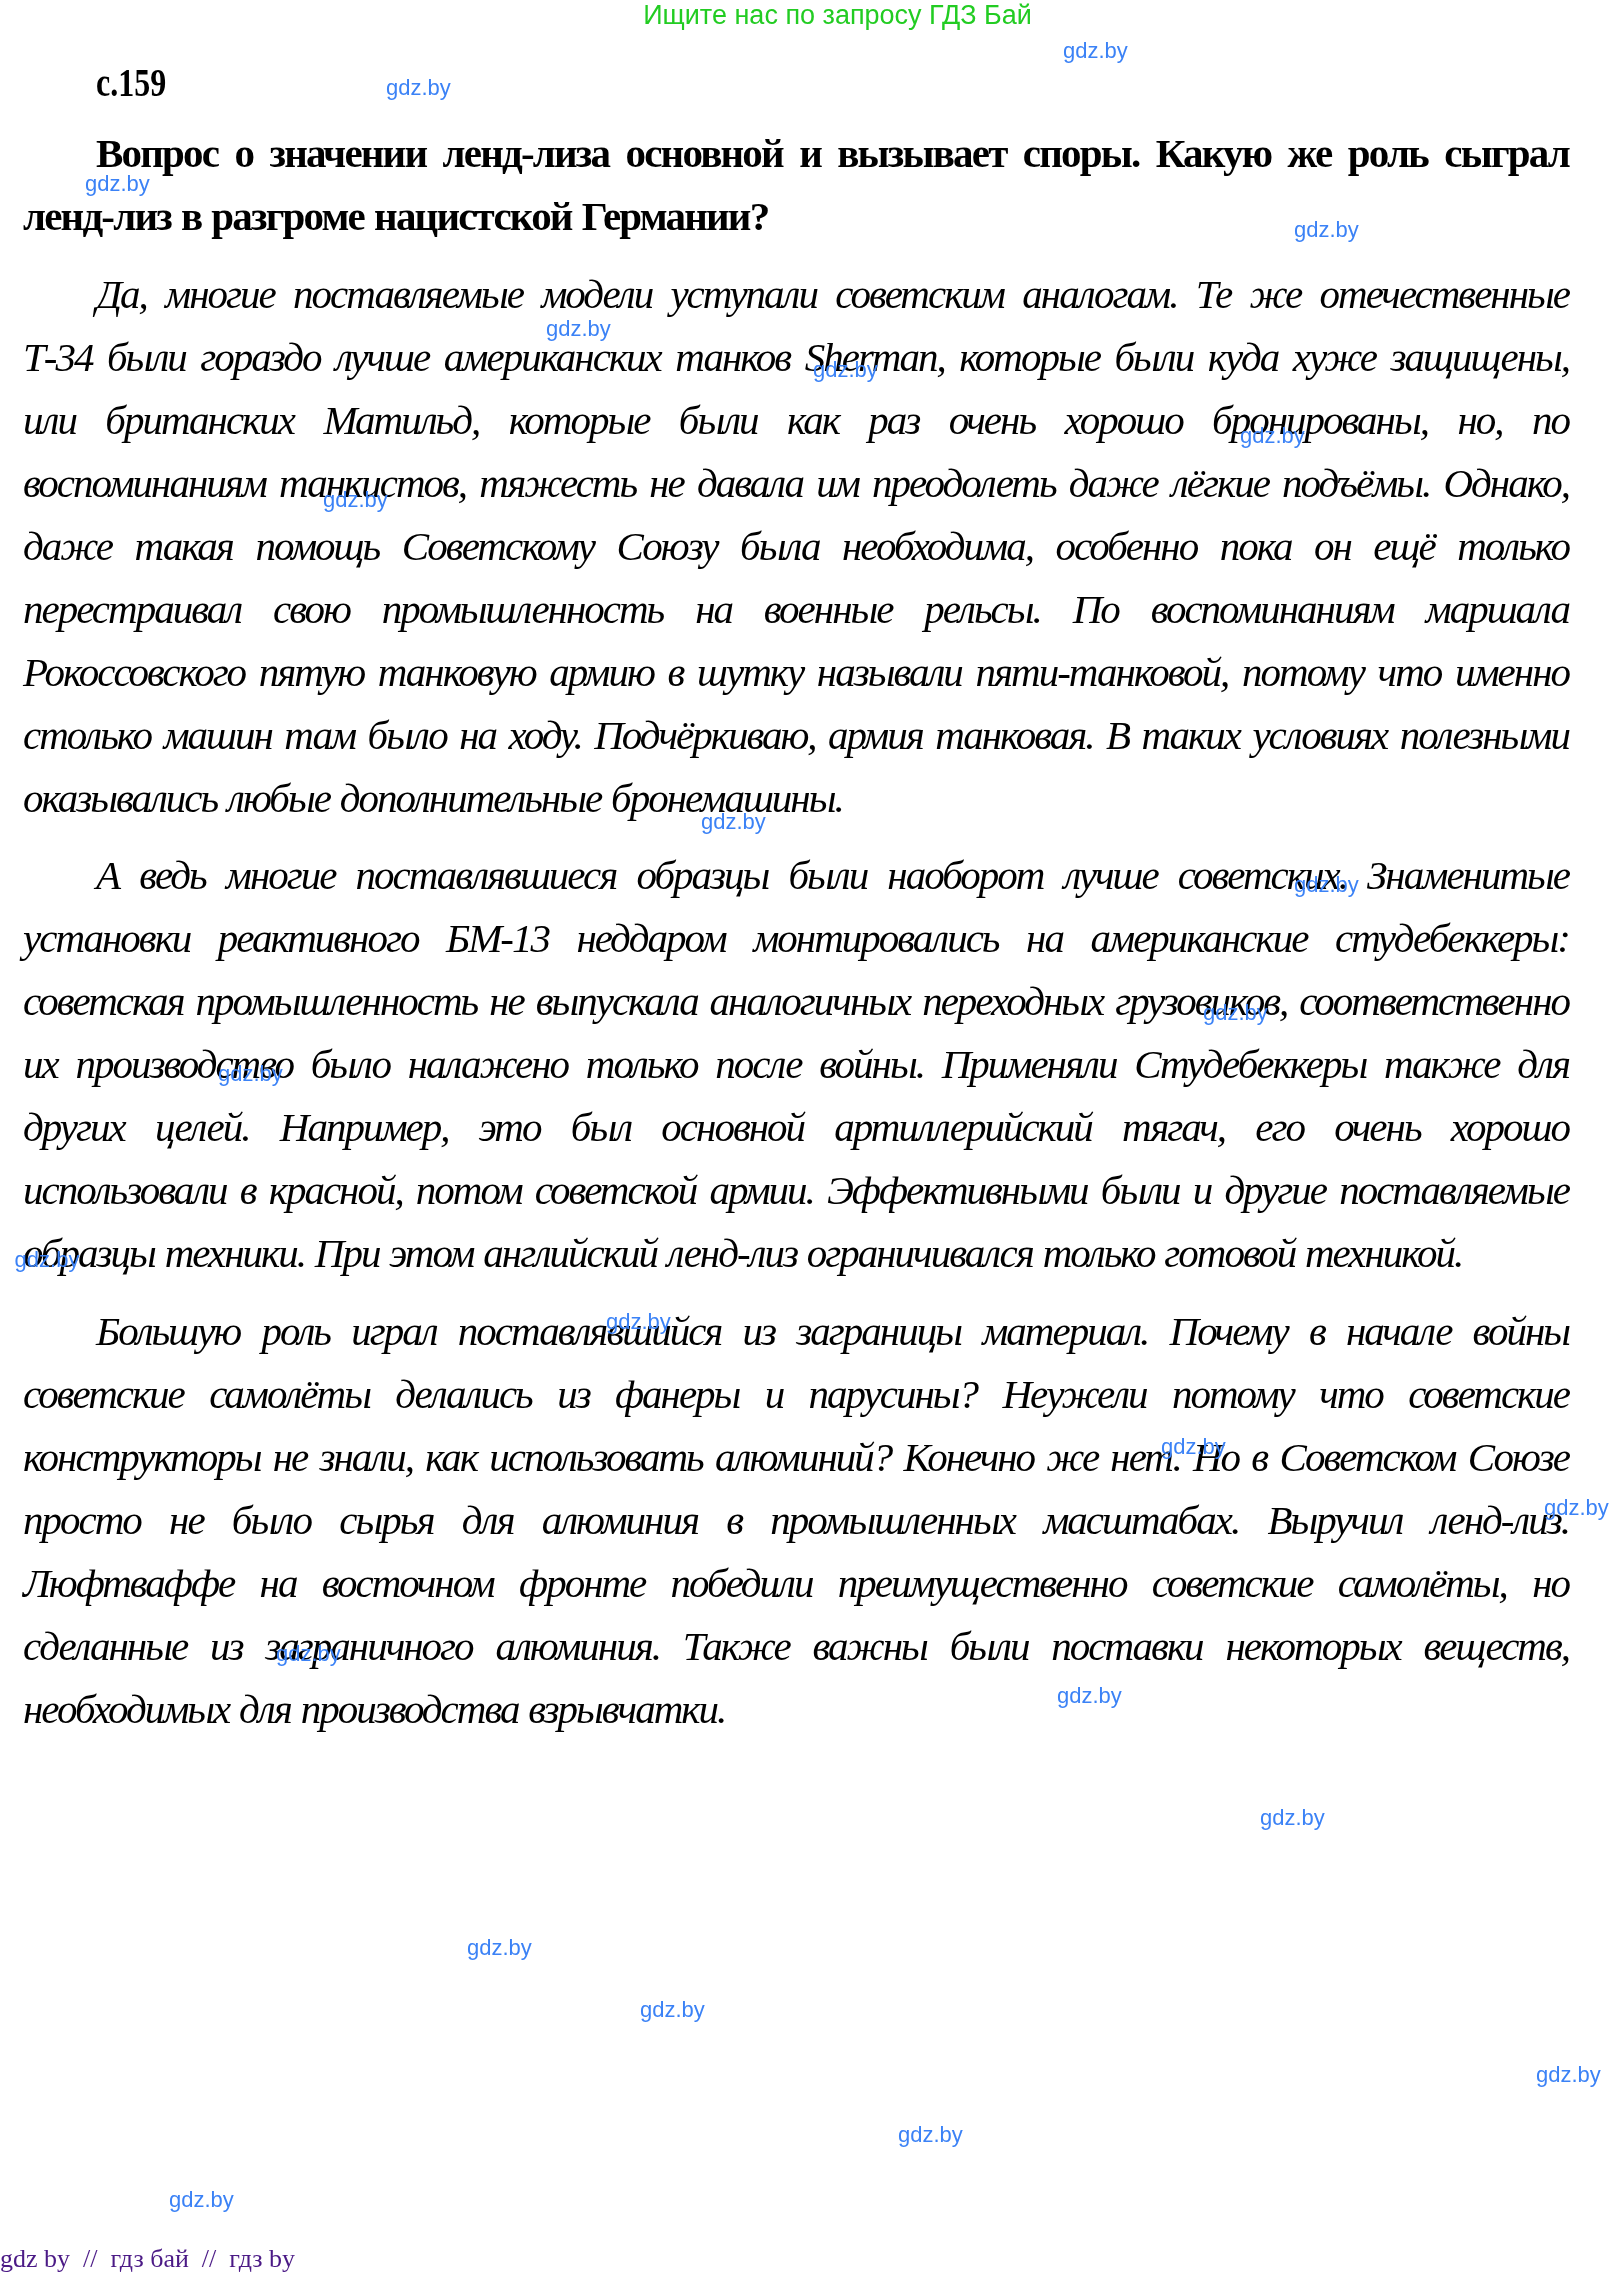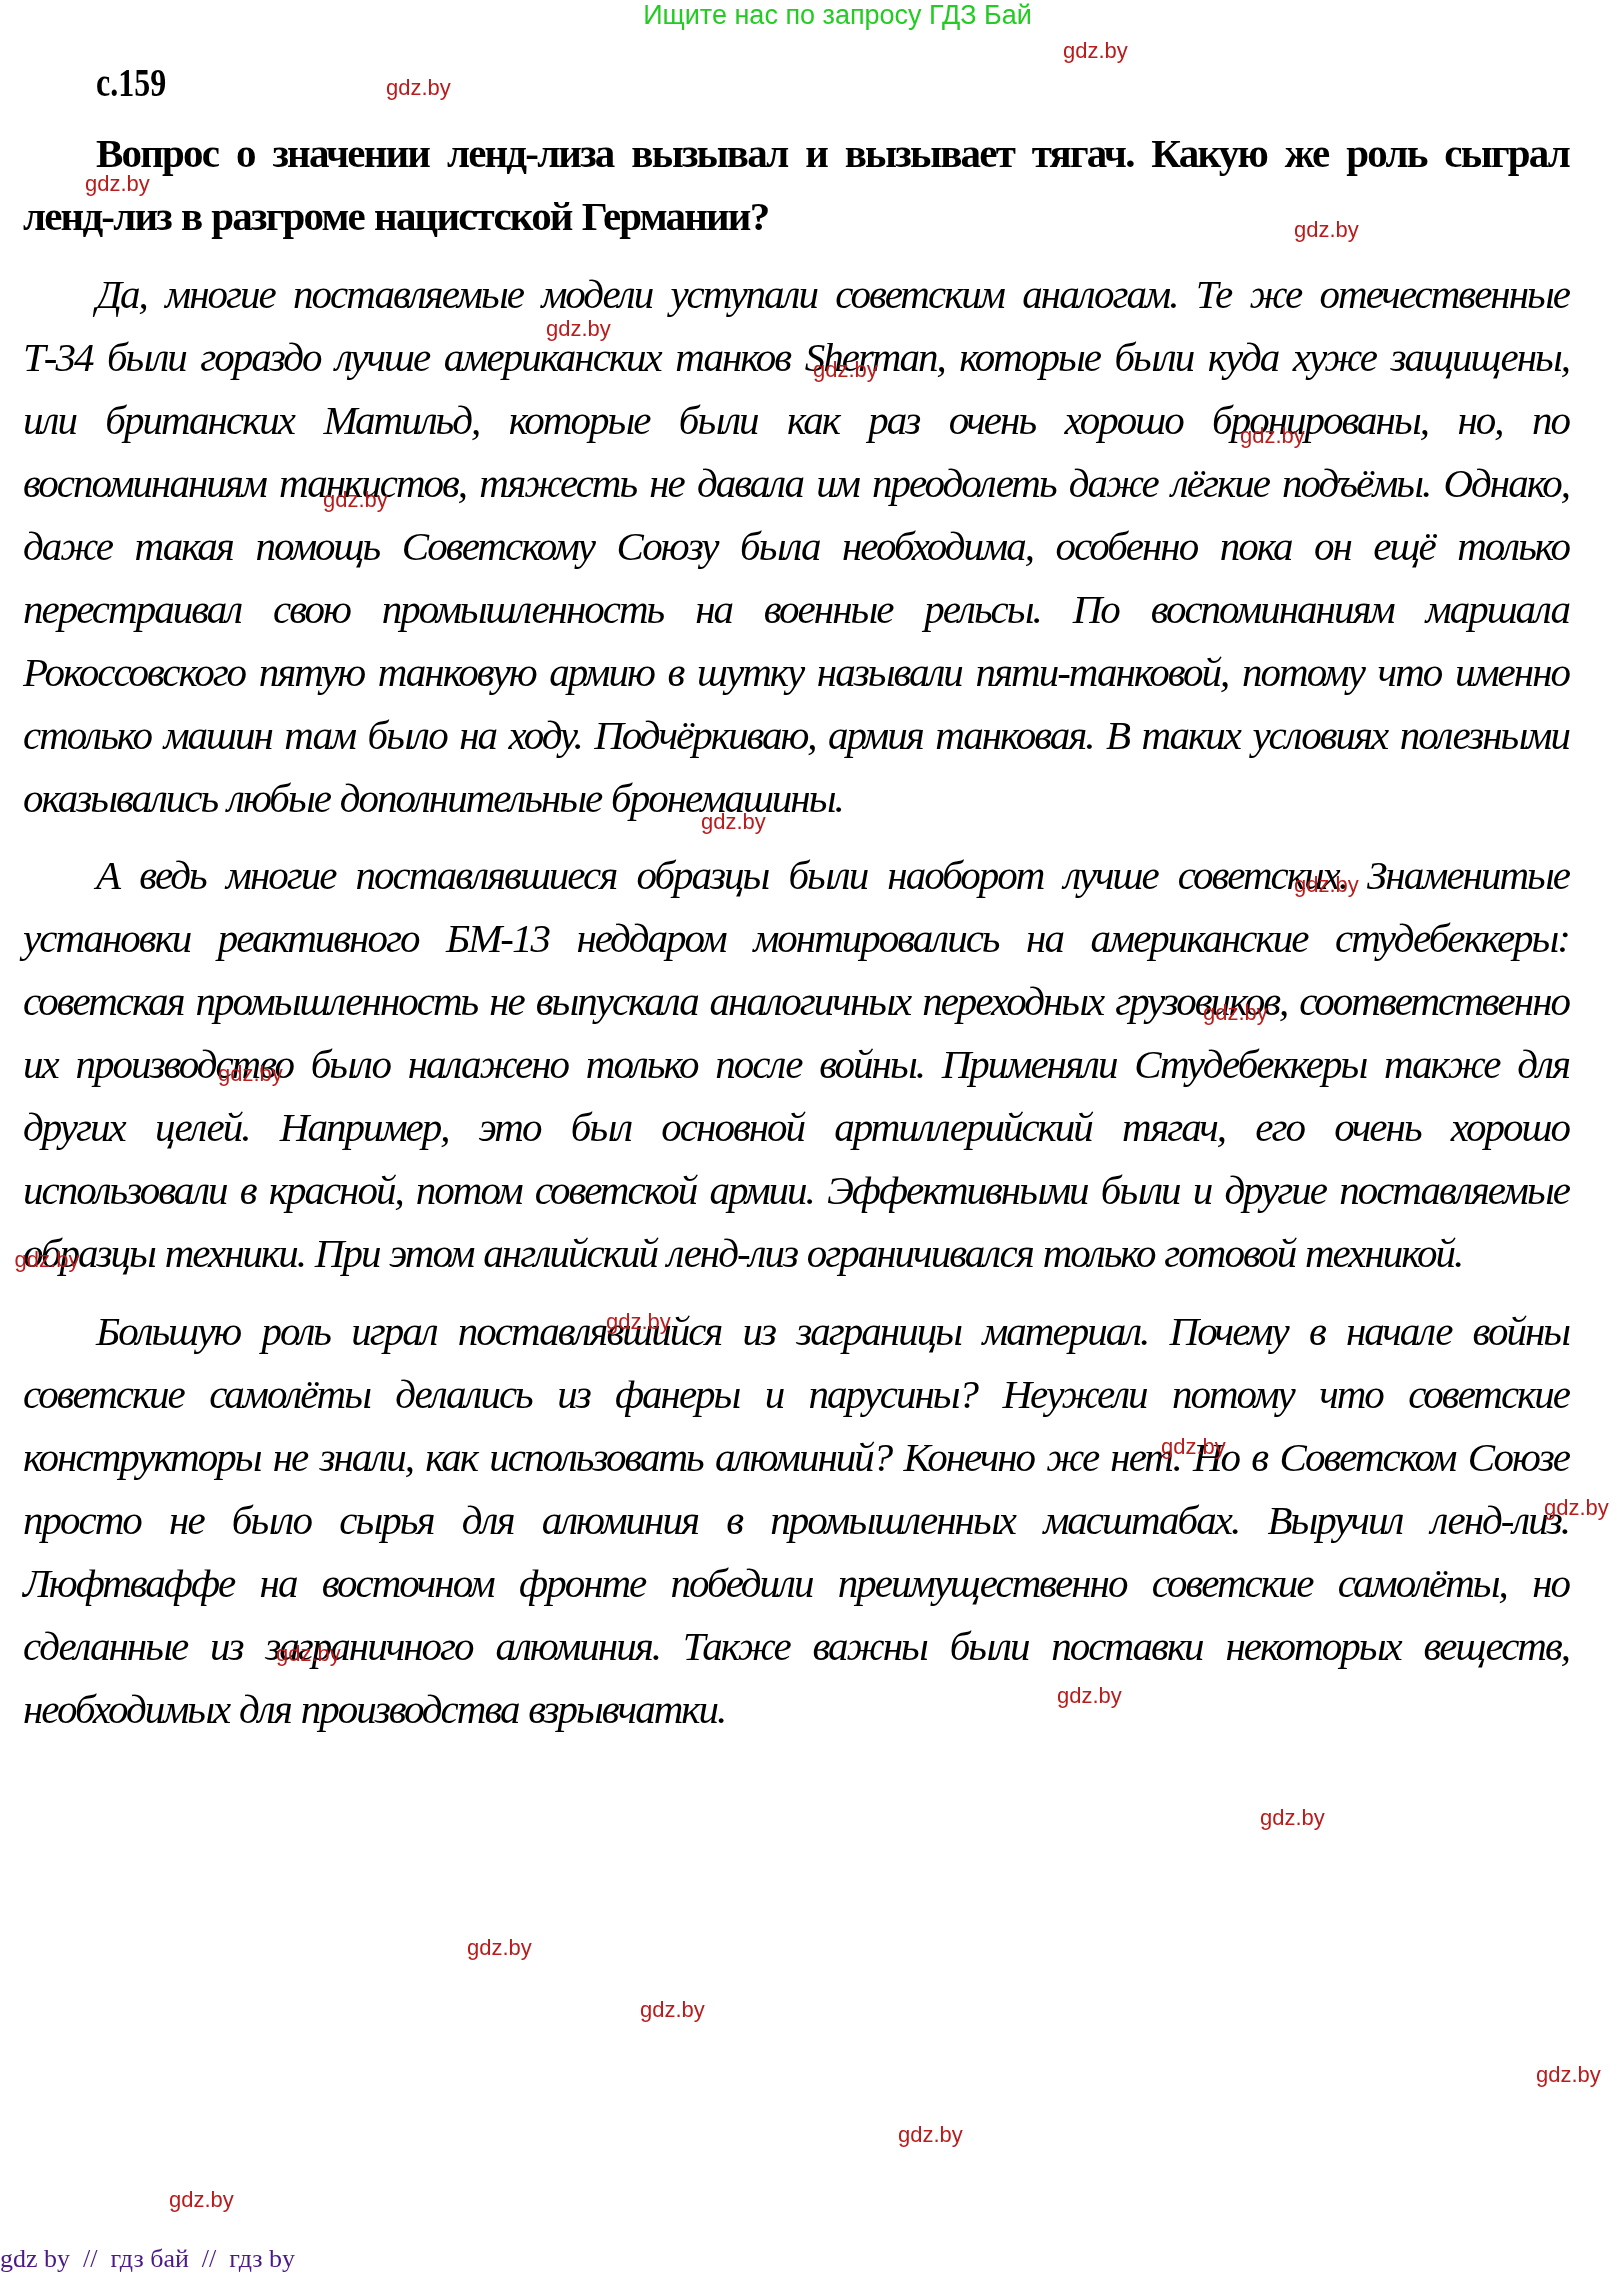--- a/index.html
+++ b/index.html
@@ -26,32 +26,32 @@
     position: absolute; left: 23px; top: 122px; width: 1546px;
   }
   .para {
     margin: 0; font-size: 41px; line-height: 63px; text-align: justify;
     text-indent: 73px; letter-spacing: -2px; word-spacing: 1.6px;
   }
   .para.question { font-weight: bold; letter-spacing: -1.8px; }
   .para.gap-before { margin-top: 14.6px; font-style: italic; }
   .wm {
     position: absolute; font-family: "Liberation Sans", "DejaVu Sans", sans-serif;
-    font-size: 22px; line-height: 24.4px; color: #b91c1c;
+    font-size: 22px; line-height: 24.4px; color: #3b82f6;
   }
 </style>
 </head>
 <body>
 
 <div class="top-banner">Ищите нас по запросу ГДЗ Бай</div>
 
 <div class="page-number">с.159</div>
 
 <div class="content">
-  <p class="para question">Вопрос о значении ленд-лиза вызывал и вызывает тягач. Какую же роль сыграл ленд-лиз в разгроме нацистской Германии?</p>
+  <p class="para question">Вопрос о значении ленд-лиза основной и вызывает споры. Какую же роль сыграл ленд-лиз в разгроме нацистской Германии?</p>
   <p class="para gap-before">Да, многие поставляемые модели уступали советским аналогам. Те же отечественные Т-34 были гораздо лучше американских танков Sherman, которые были куда хуже защищены, или британских Матильд, которые были как раз очень хорошо бронированы, но, по воспоминаниям танкистов, тяжесть не давала им преодолеть даже лёгкие подъёмы. Однако, даже такая помощь Советскому Союзу была необходима, особенно пока он ещё только перестраивал свою промышленность на военные рельсы. По воспоминаниям маршала Рокоссовского пятую танковую армию в шутку называли пяти-танковой, потому что именно столько машин там было на ходу. Подчёркиваю, армия танковая. В таких условиях полезными оказывались любые дополнительные бронемашины.</p>
   <p class="para gap-before">А ведь многие поставлявшиеся образцы были наоборот лучше советских. Знаменитые установки реактивного БМ-13 неддаром монтировались на американские студебеккеры: советская промышленность не выпускала аналогичных переходных грузовиков, соответственно их производство было налажено только после войны. Применяли Студебеккеры также для других целей. Например, это был основной артиллерийский тягач, его очень хорошо использовали в красной, потом советской армии. Эффективными были и другие поставляемые образцы техники. При этом английский ленд-лиз ограничивался только готовой техникой.</p>
   <p class="para gap-before">Большую роль играл поставлявшийся из заграницы материал. Почему в начале войны советские самолёты делались из фанеры и парусины? Неужели потому что советские конструкторы не знали, как использовать алюминий? Конечно же нет. Но в Советском Союзе просто не было сырья для алюминия в промышленных масштабах. Выручил ленд-лиз. Люфтваффе на восточном фронте победили преимущественно советские самолёты, но сделанные из заграничного алюминия. Также важны были поставки некоторых веществ, необходимых для производства взрывчатки.</p>
 </div>
 
 <div id="watermark-layer">
     <span class="wm" style="left: 1063px; top: 39px;">gdz.by</span>
     <span class="wm" style="left: 386px; top: 76px;">gdz.by</span>
     <span class="wm" style="left: 85px; top: 172px;">gdz.by</span>
     <span class="wm" style="left: 1294px; top: 218px;">gdz.by</span>

